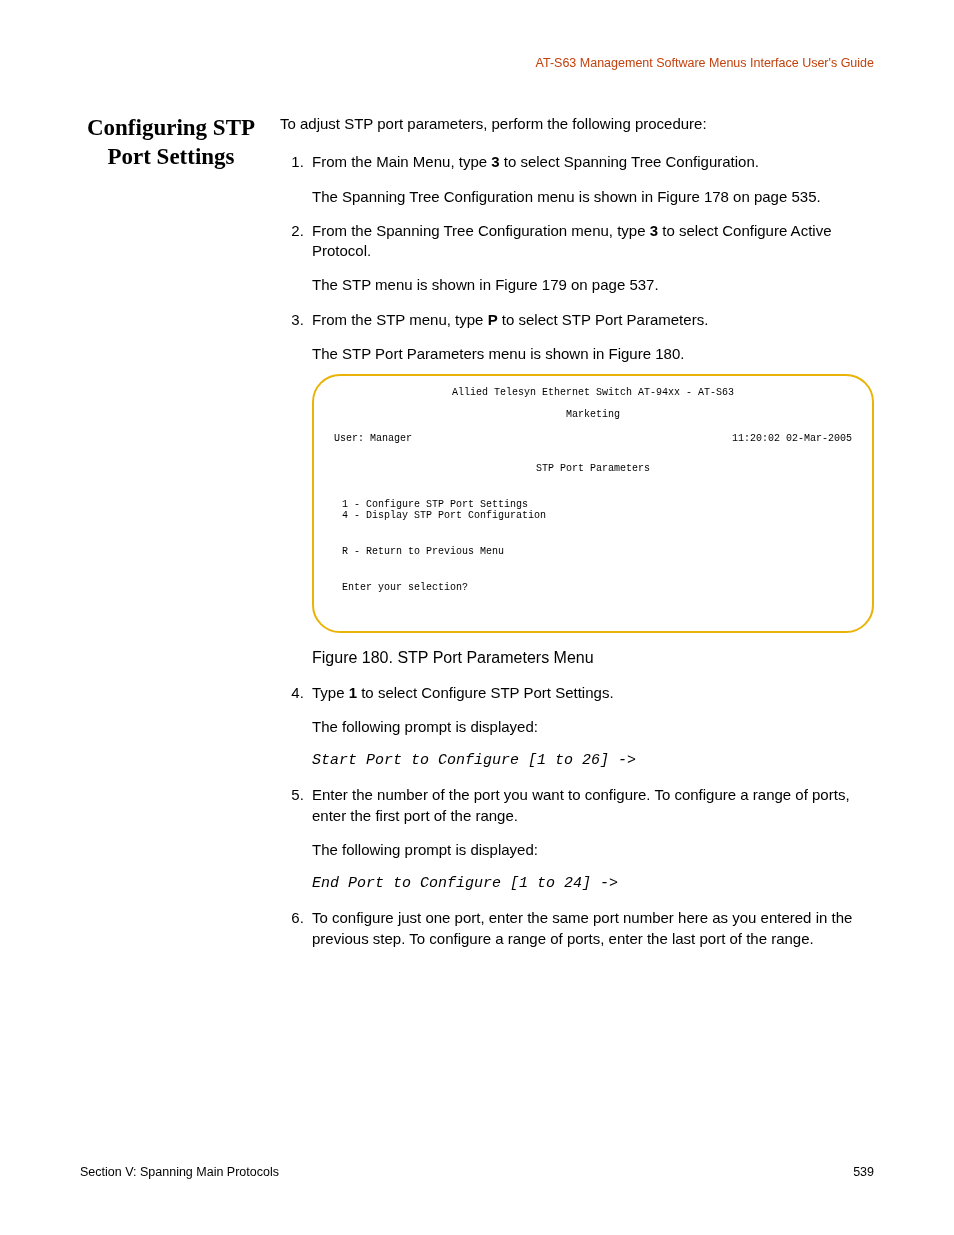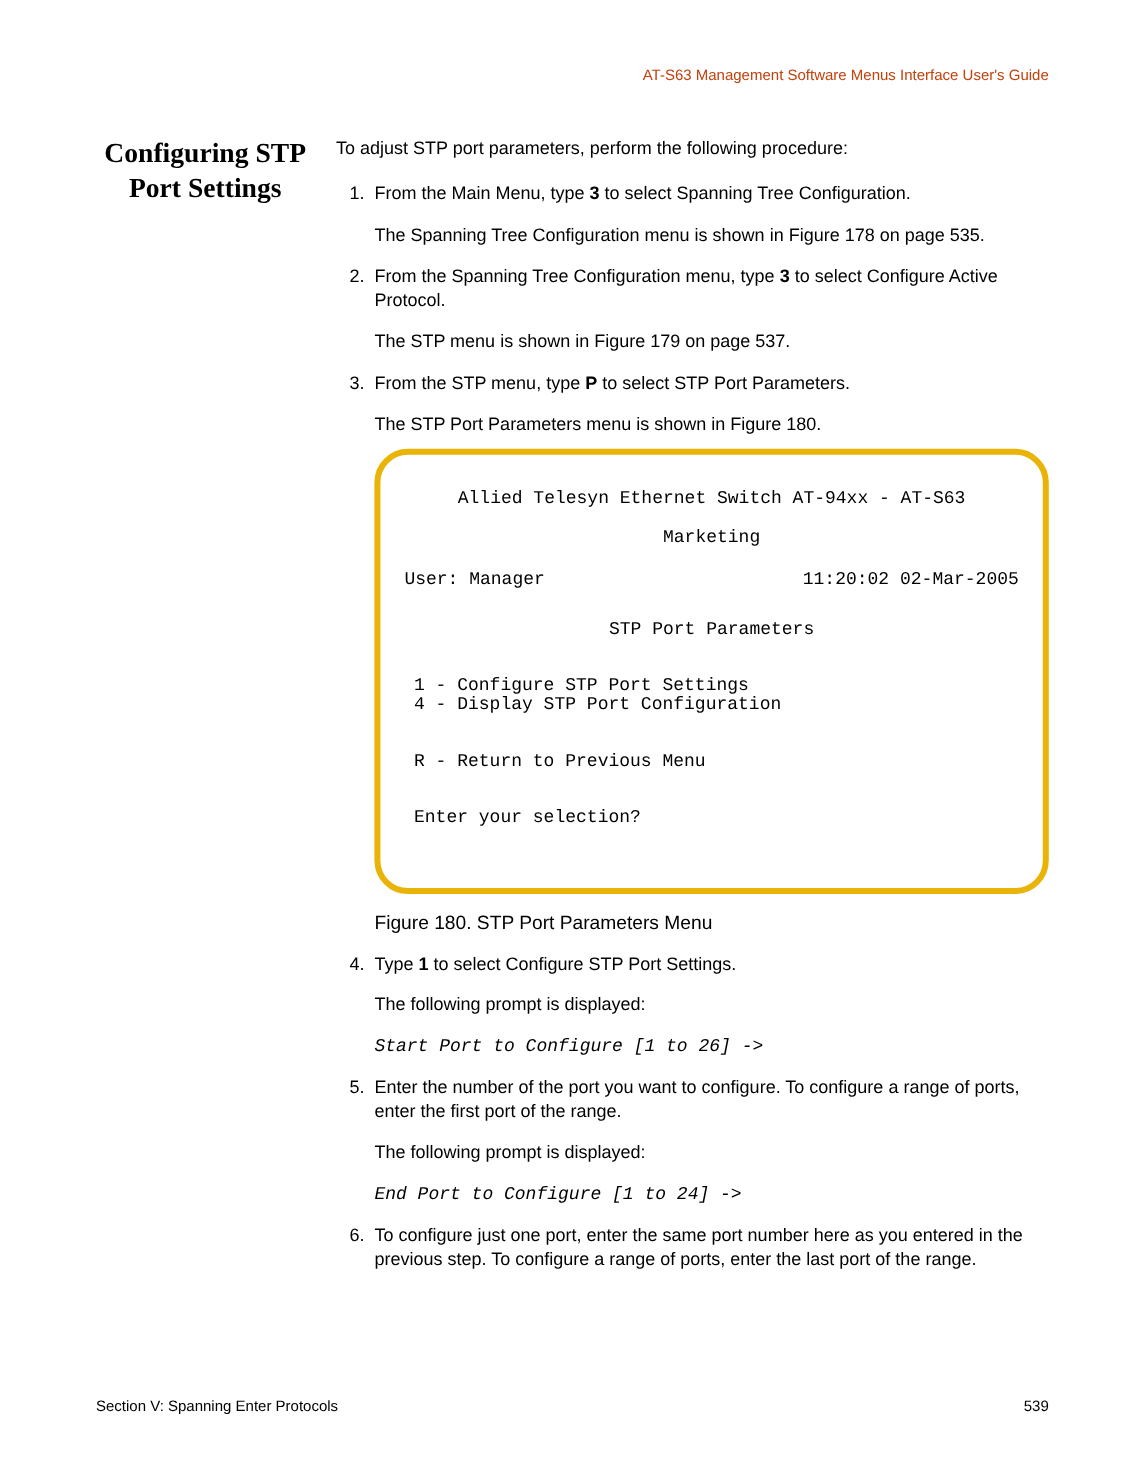--- a/index.html
+++ b/index.html
@@ -67,25 +67,25 @@
   .monoprompt {
     font-family: "Courier New", Courier, monospace;
     font-size: 15px;
     margin-top: 14px;
     margin-bottom: 0;
     line-height: 1.35;
     font-style: italic;
   }
   b { font-weight: bold; }
   .menu-box {
-    border: 5px solid #eab308;
+    border: 2px solid #eab308;
     border-radius: 28px;
-    padding: 12px 20px 14px 20px;
+    padding: 0 20px 14px 20px;
     font-family: "Courier New", Courier, monospace;
-    font-size: 15px;
+    font-size: 10px;
     line-height: 1.1;
     white-space: pre;
     margin: 10px 0 12px 0;
   }
   .menu-title1 { text-align: center; }
   .menu-title2 { text-align: center; }
   .menu-userline { display: flex; justify-content: space-between; margin-top: 2px; }
   .menu-heading { text-align: center; margin-top: 8px; margin-bottom: 14px; }
   .menu-items { margin-left: 8px; }
   .menu-return { margin-left: 8px; margin-top: 14px; }
@@ -159,16 +159,16 @@
 
         <li>
           <span>To configure just one port, enter the same port number here as you entered in the previous step. To configure a range of ports, enter the last port of the range.</span>
         </li>
       </ol>
 
     </div>
   </div>
 
   <div class="footer">
-    <span>Section V: Spanning Enter Protocols</span>
+    <span>Section V: Spanning Main Protocols</span>
     <span>539</span>
   </div>
 </div>
 
 </body></html>

